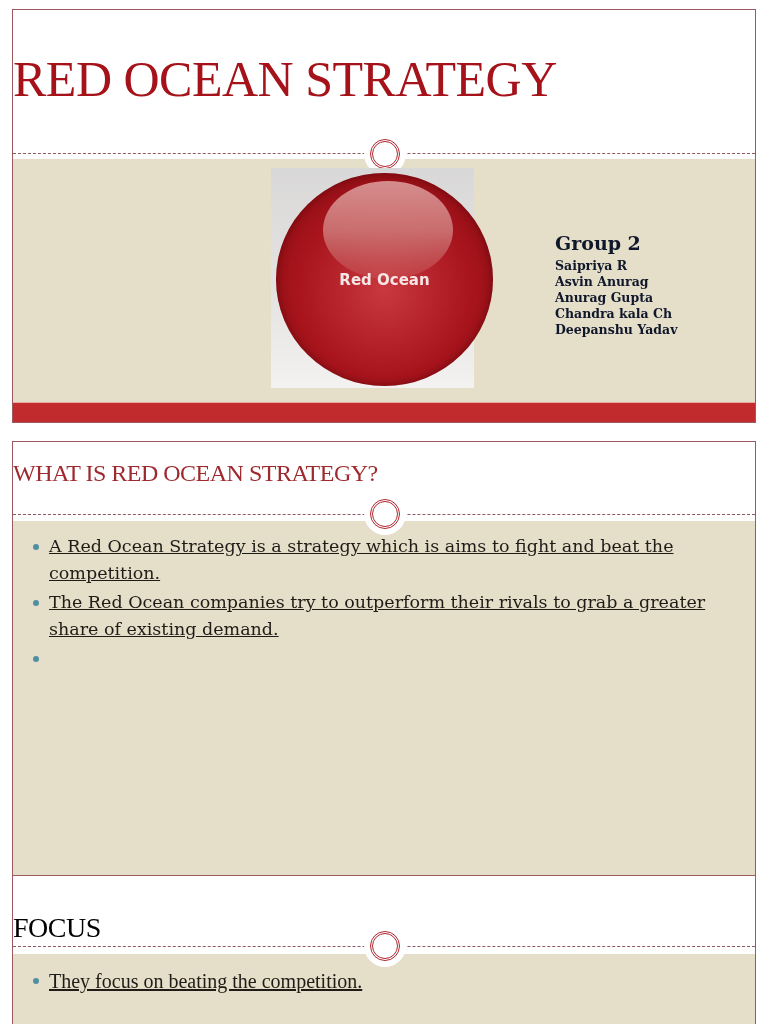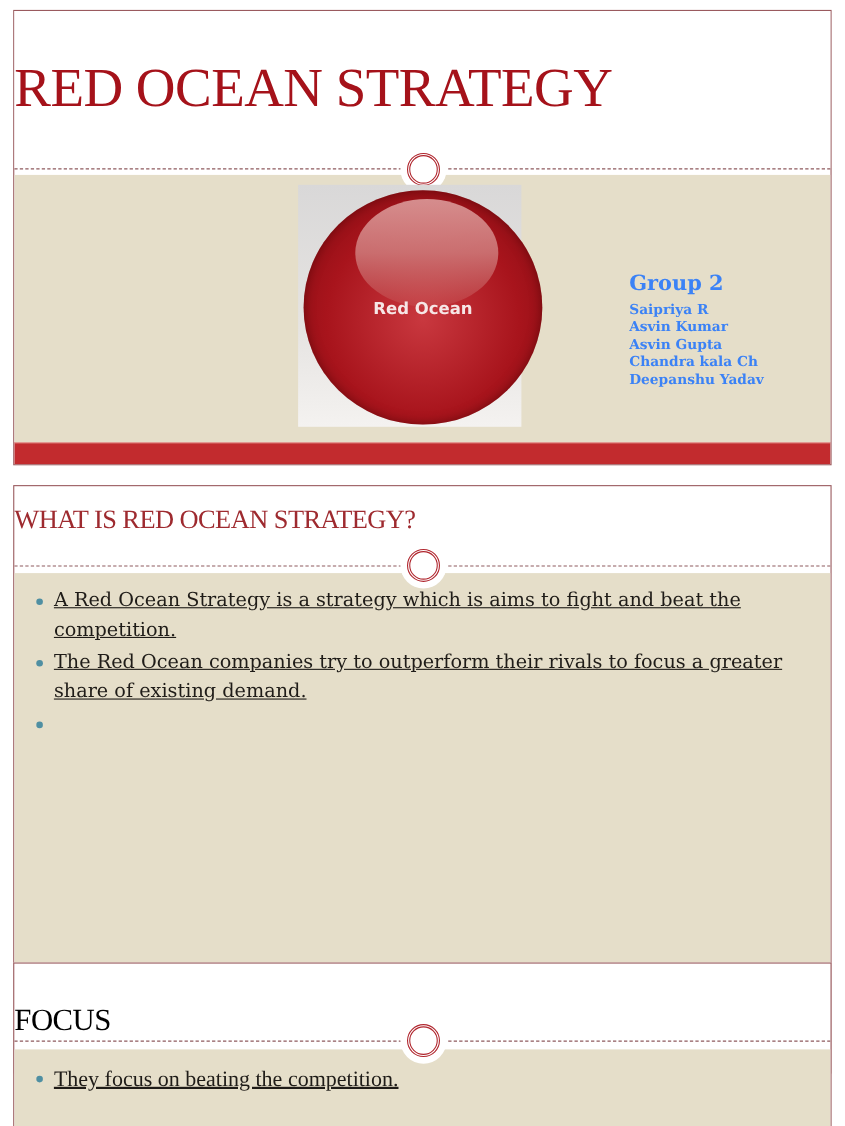--- a/index.html
+++ b/index.html
@@ -60,21 +60,21 @@
     .orb-gloss {
       position: absolute; left: 47px; top: 8px; width: 130px; height: 98px; border-radius: 50%;
       background: linear-gradient(#e0a3a2 0%, #cf7c7c 50%, rgba(200,90,90,0.4) 100%);
       opacity: 0.85;
     }
     .orb-label {
       position: absolute; left: 0; right: 0; top: 98px; text-align: center;
       font-family: "DejaVu Sans", "Liberation Sans", sans-serif;
       color: #f6e6e6; font-size: 15px; font-weight: bold;
     }
-    .group-block { position: absolute; left: 559px; top: 222px; color: #3b82f6; margin-top: 15px; }
+    .group-block { position: absolute; left: 542px; top: 222px; color: #0f172a; }
     .group-title { font-size: 19px; font-weight: bold; margin-bottom: 4px; }
     .member { font-size: 12.5px; font-weight: bold; line-height: 16px; }
 
     
     #slide2 { top: 441px; height: 535px; }
     #slide2 .slide-title { top: 18px; font-size: 24px; color: #9e2a2f; font-family: "Liberation Serif", serif; }
     #slide2 .divider { top: 72px; }
     #slide2 .body-area { top: 79px; bottom: 22px; }
     #slide2 .red-band { bottom: 0; height: 22px; }
     #slide2 .ornament { top: 51px; }
@@ -113,41 +113,41 @@
   <div class="orb-frame">
     <div class="orb">
       <div class="orb-gloss"></div>
       <div class="orb-label">Red Ocean</div>
     </div>
   </div>
 
   <div class="group-block">
     <div class="group-title">Group 2</div>
     <div class="member">Saipriya R</div>
-    <div class="member">Asvin Kumar</div>
-    <div class="member">Asvin Gupta</div>
+    <div class="member">Asvin Anurag</div>
+    <div class="member">Anurag Gupta</div>
     <div class="member">Chandra kala Ch</div>
     <div class="member">Deepanshu Yadav</div>
   </div>
 </div>
 
 <div class="slide" id="slide2">
   <div class="slide-title">WHAT IS RED OCEAN STRATEGY?</div>
   <div class="divider"></div>
   <div class="body-area"></div>
   <div class="ornament"></div>
   <div class="red-band"></div>
   <ul class="bullets">
     <li>
       <span class="dot"></span>
       <span>A Red Ocean Strategy is a strategy which is aims to fight and beat the competition.</span>
     </li>
     <li>
       <span class="dot"></span>
-      <span>The Red Ocean companies try to outperform their rivals to focus a greater share of existing demand.</span>
+      <span>The Red Ocean companies try to outperform their rivals to grab a greater share of existing demand.</span>
     </li>
     <li>
       <span class="dot"></span>
     </li>
   </ul>
 </div>
 
 <div class="slide" id="slide3">
   <div class="slide-title">FOCUS</div>
   <div class="divider"></div>

